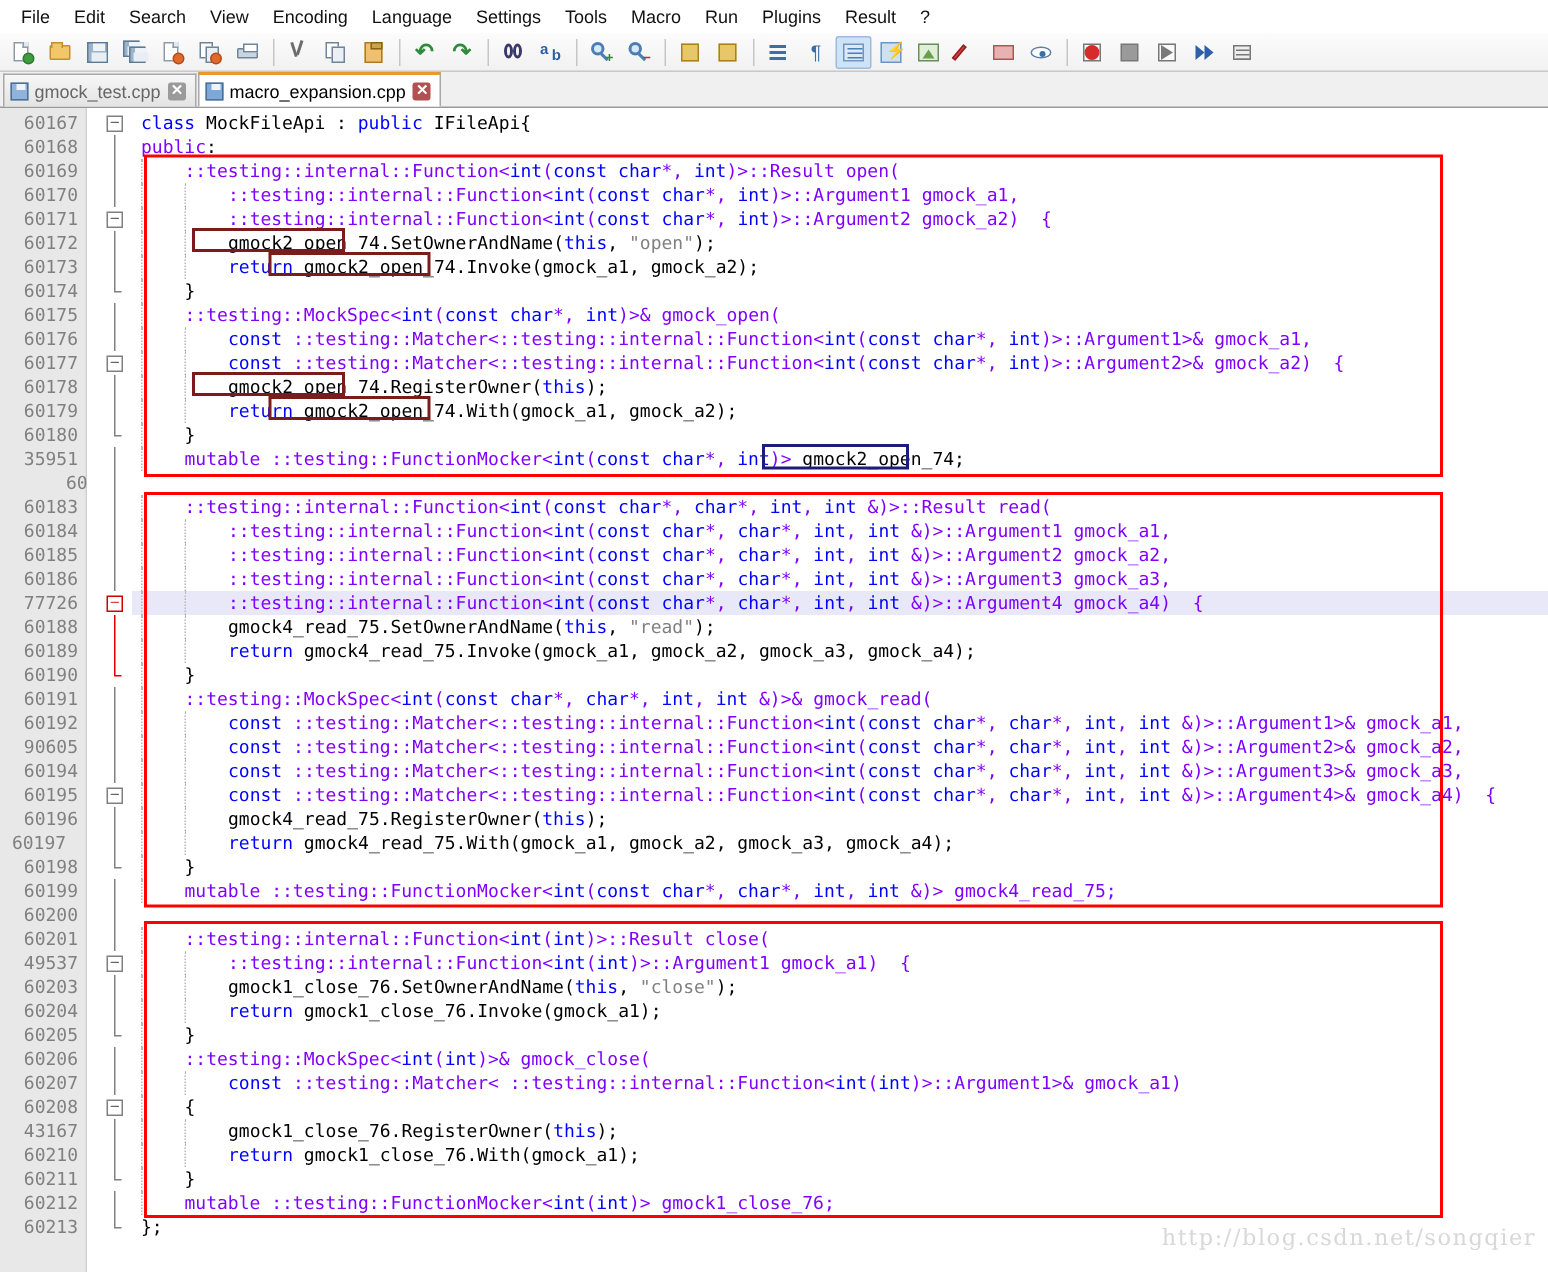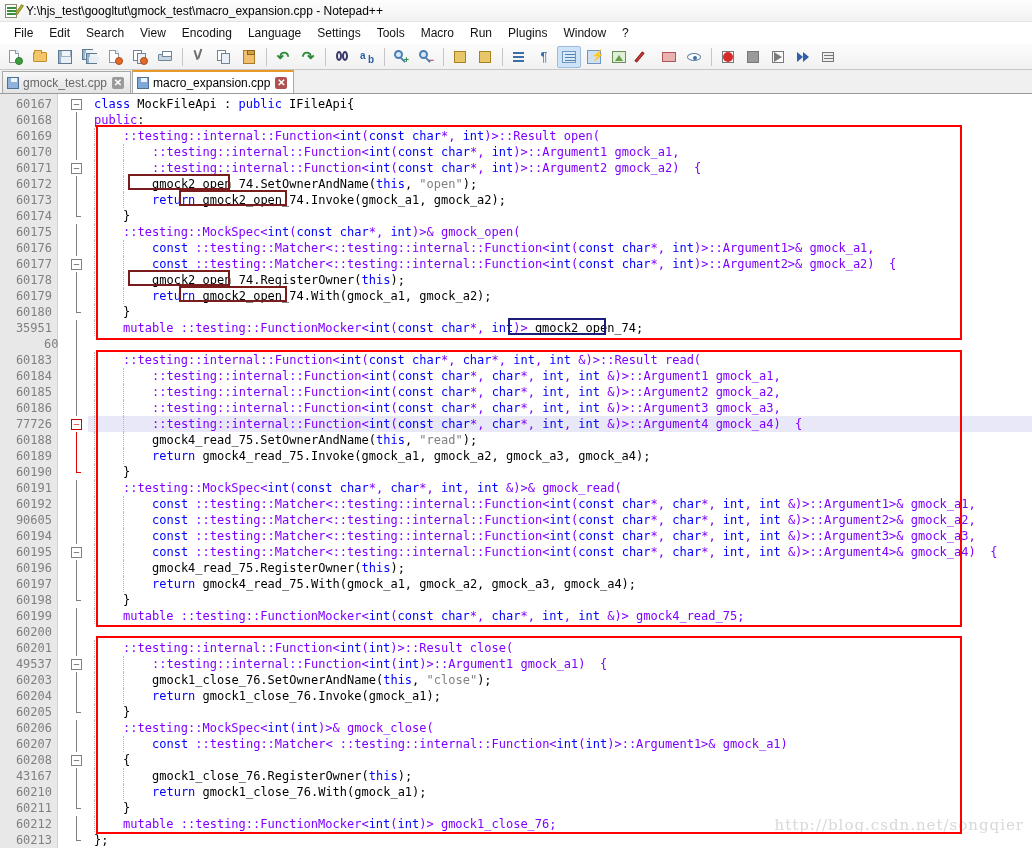--- a/index.html
+++ b/index.html
@@ -426,41 +426,34 @@
     z-index: 4;
     user-select:none;
     white-space: nowrap;
   }
 </style>
 </head>
 <body>
 
 <div id="app">
 
-  <div class="titlebar">
-    <div class="app-icon">
-      <div class="pad"></div>
-        <div class="pen"></div>
-    </div>
-    <div class="title-text">Y:\hjs_test\googltut\gmock_test\macro_expansion.cpp - Notepad++</div>
-  </div>
 
   <div class="menubar">
     <div class="mi">File</div>
     <div class="mi">Edit</div>
     <div class="mi">Search</div>
     <div class="mi">View</div>
     <div class="mi">Encoding</div>
     <div class="mi">Language</div>
     <div class="mi">Settings</div>
     <div class="mi">Tools</div>
     <div class="mi">Macro</div>
     <div class="mi">Run</div>
     <div class="mi">Plugins</div>
-    <div class="mi">Window</div>
+    <div class="mi">Result</div>
     <div class="mi">?</div>
   </div>
 
   <div class="toolbar">
     <div class="tb">
         <span class="g">
           <span class="page"></span>
           <span class="pagefold"></span>
           <span class="badge"></span>
         </span>
@@ -676,21 +669,21 @@
         <div style="height: 16px;">77726</div>
         <div style="height: 16px;">60188</div>
         <div style="height: 16px;">60189</div>
         <div style="height: 16px;">60190</div>
         <div style="height: 16px;">60191</div>
         <div style="height: 16px;">60192</div>
         <div style="height: 16px;">90605</div>
         <div style="height: 16px;">60194</div>
         <div style="height: 16px;">60195</div>
         <div style="height: 16px;">60196</div>
-        <div style="height: 16px;">60197</div>
+        <div style="height: 16px; text-align: center;">60197</div>
         <div style="height: 16px;">60198</div>
         <div style="height: 16px;">60199</div>
         <div style="height: 16px;">60200</div>
         <div style="height: 16px;">60201</div>
         <div style="height: 16px;">49537</div>
         <div style="height: 16px;">60203</div>
         <div style="height: 16px;">60204</div>
         <div style="height: 16px;">60205</div>
         <div style="height: 16px;">60206</div>
         <div style="height: 16px;">60207</div>

